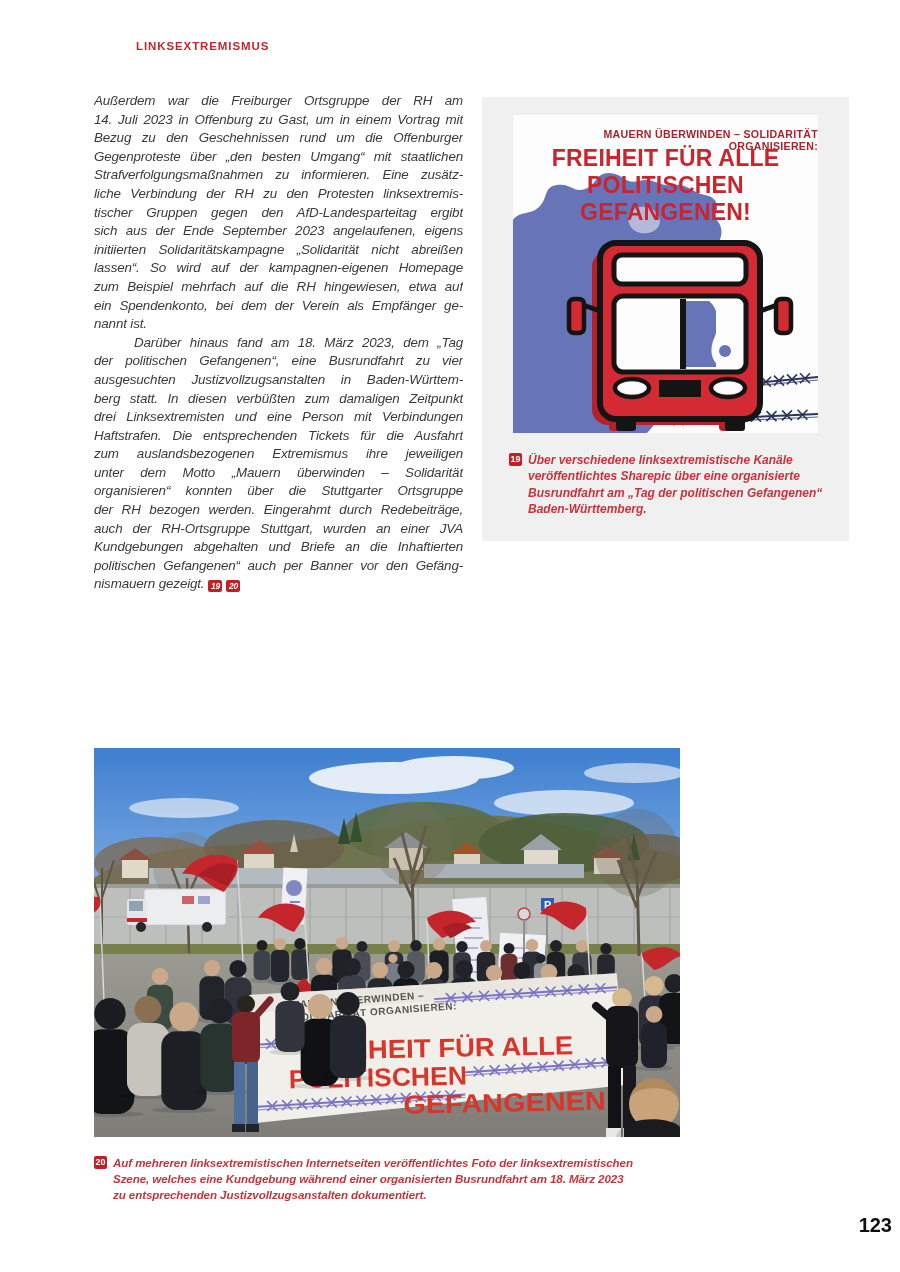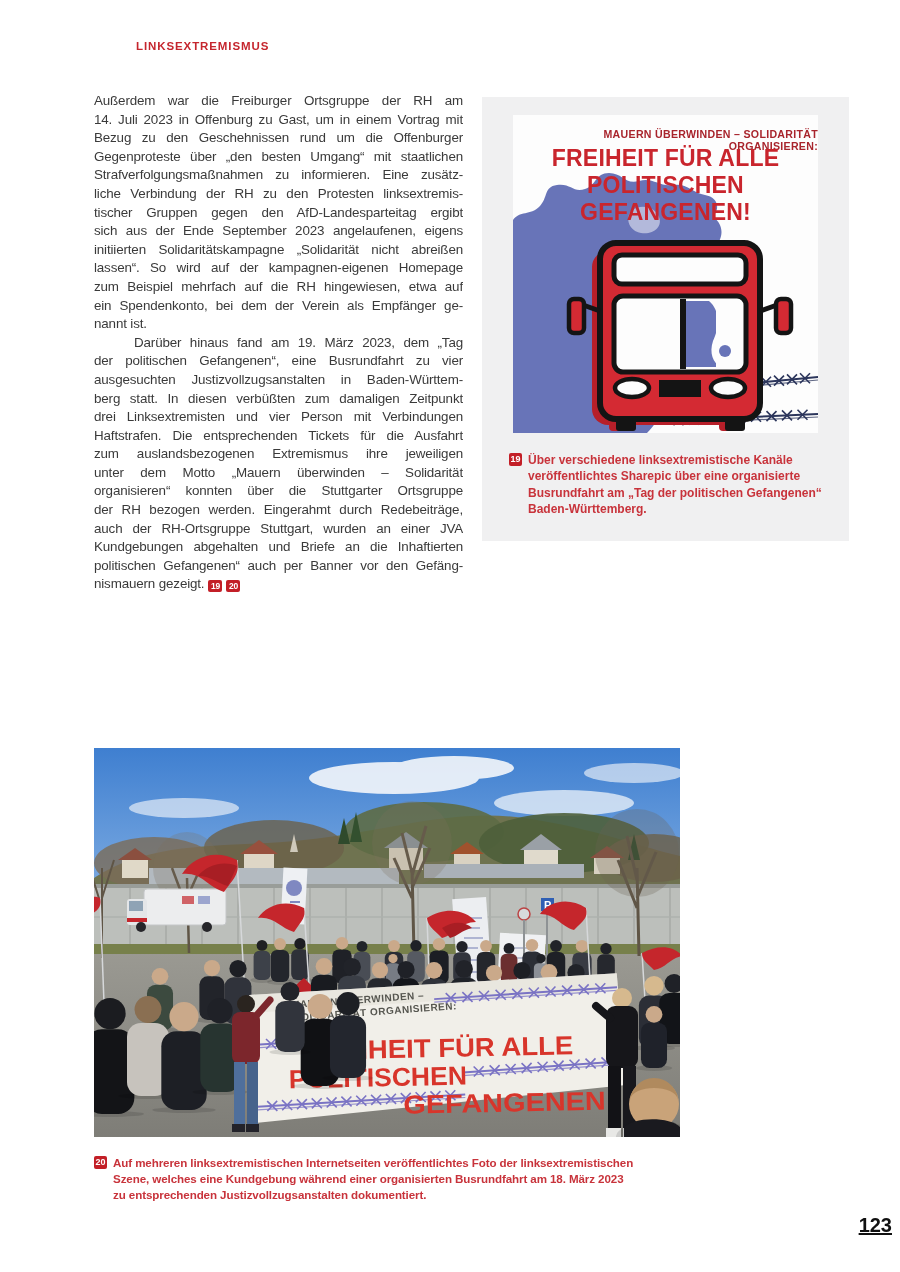--- a/index.html
+++ b/index.html
@@ -4,21 +4,21 @@
 <style>
   html,body{margin:0;padding:0;background:#ffffff;}
   .page{position:relative;width:900px;height:1272px;background:#fff;overflow:hidden;
         font-family:"Liberation Sans",sans-serif;padding-left:44px;}
   
   .runhead{position:absolute;left:136px;top:40px;font-size:11.5px;font-weight:bold;
            letter-spacing:.9px;color:#c5262e;}
   
   .copy{position:absolute;left:94px;top:92px;width:369px;color:#3a3a3a;
         font-size:13.4px;line-height:18.6px;letter-spacing:-0.15px;}
-  .line{height:18.6px;overflow:hidden;text-align:left;white-space:normal;}
+  .line{height:18.6px;overflow:hidden;text-align:left;white-space:normal;font-style:italic;}
   .line.j{text-align:justify;}
   .line.j::after{content:"";display:inline-block;width:100%;height:0;}
   .badge{display:inline-block;min-width:12px;height:12px;padding:0 1px;margin-left:4px;
          background:#c31f27;color:#fff;font-size:8.5px;font-weight:bold;line-height:12px;
          text-align:center;border-radius:2px;vertical-align:-1px;}
   
   .panel{position:absolute;left:482px;top:97px;width:367px;height:444px;background:#f0f0f1;}
   .poster{position:absolute;left:31px;top:18px;width:305px;height:318px;background:#fdfdfd;}
   .poster svg{position:absolute;left:0;top:0;}
   .poster-kicker{position:absolute;left:0;top:13px;width:100%;text-align:right;
@@ -30,21 +30,21 @@
   .cap19{left:509px;top:452px;width:330px;}
   .cap20{left:94px;top:1155px;width:590px;font-size:11.6px;letter-spacing:-0.1px;line-height:16px;}
   .cap-badge{position:absolute;left:0;top:1px;width:13px;height:13px;background:#c31f27;
              color:#fff;font-size:9px;font-weight:bold;line-height:13px;text-align:center;border-radius:2px;}
   .cap-lines{margin-left:19px;}
   .cap-lines .line{height:auto;overflow:visible;white-space:nowrap;}
   .cap20 .cap-lines .line{line-height:16px;}
   
   .photo{position:absolute;left:94px;top:748px;width:586px;height:389px;overflow:hidden;}
   
-  .folio{position:absolute;right:52px;top:1214px;font-size:20px;font-weight:bold;color:#101010;text-decoration:underline;}
+  .folio{position:absolute;right:52px;top:1214px;font-size:20px;font-weight:bold;color:#101010;}
 </style>
 </head>
 <body>
 
 <div class="page">
 
   <div class="runhead">LINKSEXTREMISMUS</div>
 
   <div class="copy">
     <div id="para1">
@@ -56,25 +56,25 @@
         <div class="line j">liche Verbindung der RH zu den Protesten linksextremis-</div>
         <div class="line j">tischer Gruppen gegen den AfD-Landesparteitag ergibt</div>
         <div class="line j">sich aus der Ende September 2023 angelaufenen, eigens</div>
         <div class="line j">initiierten Solidaritätskampagne „Solidarität nicht abreißen</div>
         <div class="line j">lassen“. So wird auf der kampagnen-eigenen Homepage</div>
         <div class="line j">zum Beispiel mehrfach auf die RH hingewiesen, etwa auf</div>
         <div class="line j">ein Spendenkonto, bei dem der Verein als Empfänger ge-</div>
         <div class="line">nannt ist.</div>
       </div>
     <div id="para2">
-        <div class="line j" style="text-indent: 40px;">Darüber hinaus fand am 19. März 2023, dem „Tag</div>
+        <div class="line j" style="text-indent: 40px;">Darüber hinaus fand am 18. März 2023, dem „Tag</div>
         <div class="line j">der politischen Gefangenen“, eine Busrundfahrt zu vier</div>
         <div class="line j">ausgesuchten Justizvollzugsanstalten in Baden-Württem-</div>
         <div class="line j">berg statt. In diesen verbüßten zum damaligen Zeitpunkt</div>
-        <div class="line j">drei Linksextremisten und vier Person mit Verbindungen</div>
+        <div class="line j">drei Linksextremisten und eine Person mit Verbindungen</div>
         <div class="line j">Haftstrafen. Die entsprechenden Tickets für die Ausfahrt</div>
         <div class="line j">zum auslandsbezogenen Extremismus ihre jeweiligen</div>
         <div class="line j">unter dem Motto „Mauern überwinden – Solidarität</div>
         <div class="line j">organisieren“ konnten über die Stuttgarter Ortsgruppe</div>
         <div class="line j">der RH bezogen werden. Eingerahmt durch Redebeiträge,</div>
         <div class="line j">auch der RH-Ortsgruppe Stuttgart, wurden an einer JVA</div>
         <div class="line j">Kundgebungen abgehalten und Briefe an die Inhaftierten</div>
         <div class="line j">politischen Gefangenen“ auch per Banner vor den Gefäng-</div>
         <div class="line">nismauern gezeigt.<span class="badge">19</span><span class="badge">20</span></div>
       </div>

